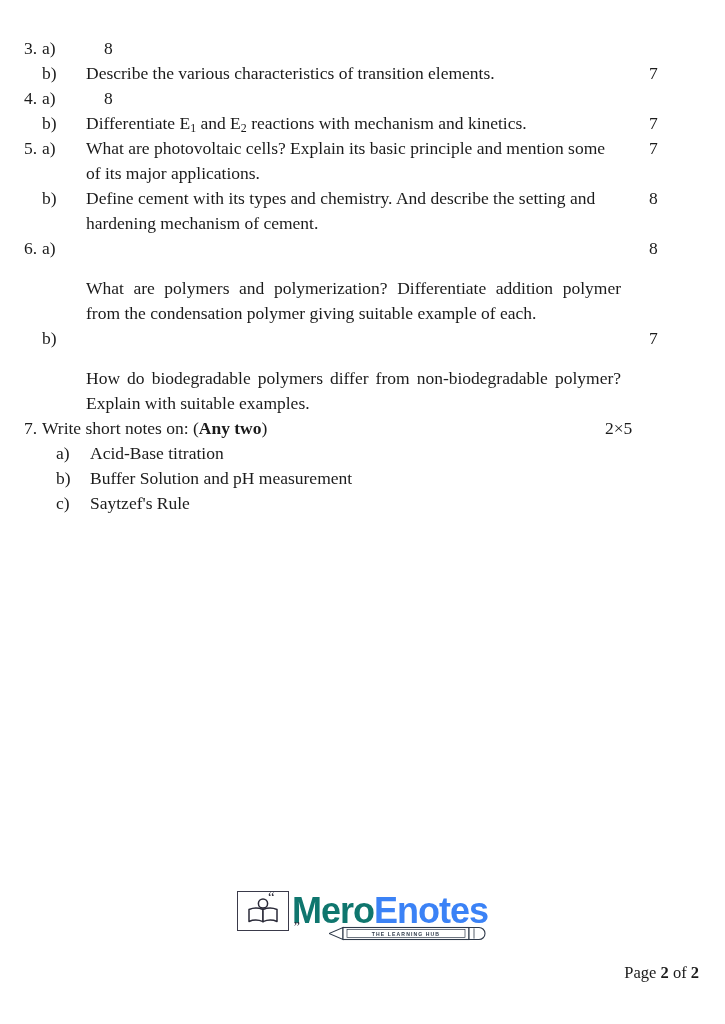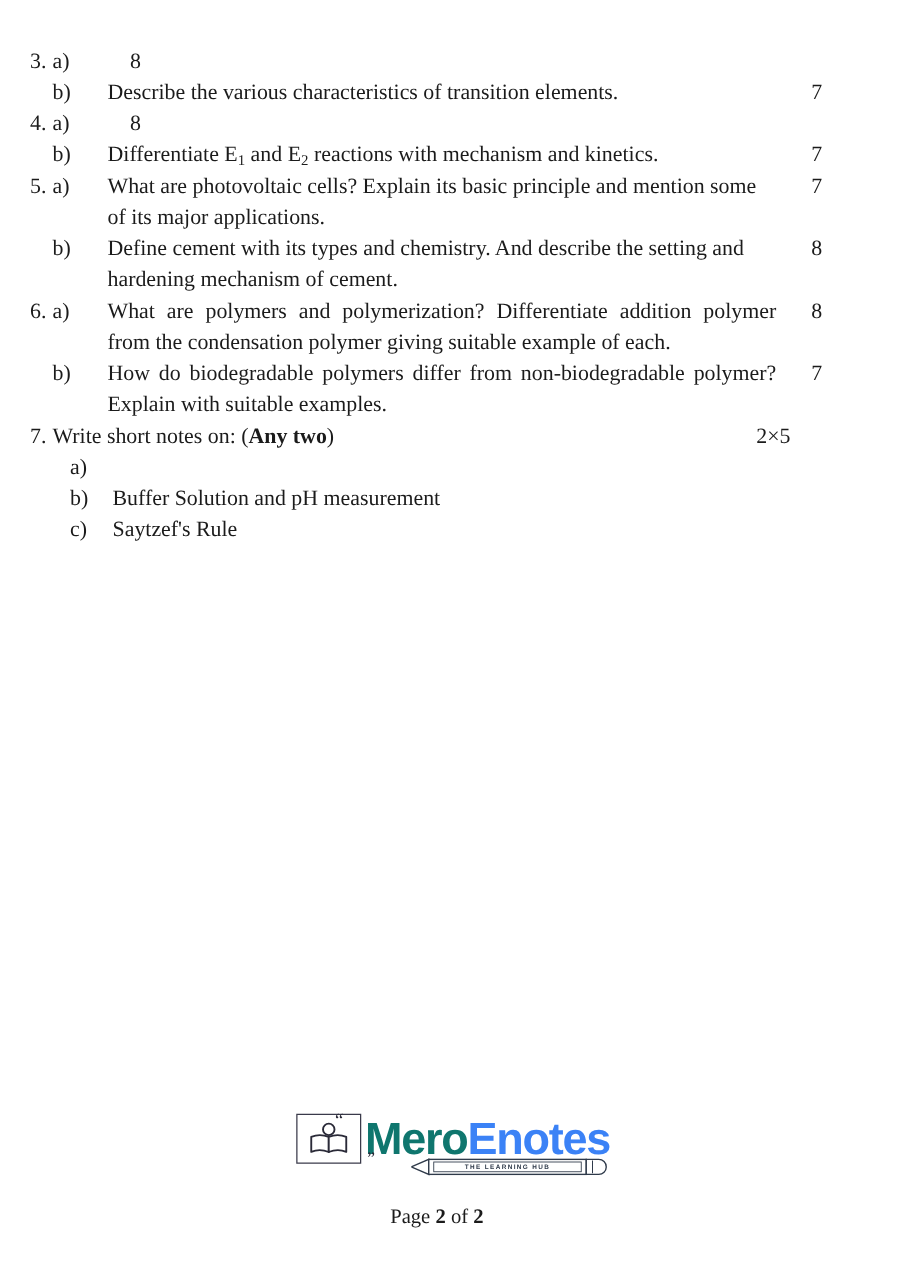--- a/index.html
+++ b/index.html
@@ -74,20 +74,21 @@
     line-height: 25px;
     text-align: left;
     padding-left: 18px;
     box-sizing: border-box;
   }
 
   
   .just {
     text-align: justify;
     text-align-last: left;
+    margin-top: 40px;
   }
 
   sub {
     font-size: 0.68em;
     line-height: 0;
     vertical-align: -0.28em;
   }
 
   .mathit {
     font-family: "Liberation Serif", "DejaVu Serif", serif;
@@ -176,21 +177,21 @@
     left: 92px;
     bottom: -3px;
     width: 158px;
     height: 15px;
   }
   .footer {
     position: absolute;
     left: 0;
     top: 963px;
     width: 699px;
-    text-align: center;
+    text-align: right;
     font-size: 16.5px;
   }
 </style>
 </head>
 <body>
 
 <div class="page">
 
   <div class="qlist">
       <div class="qrow">
@@ -240,20 +241,21 @@
         <div class="col-marks">7</div>
       </div>
       <div class="notes-head">
         <div class="col-num">7.</div>
         <div class="col-body nojustify">Write short notes on: (<span class="bold">Any two</span>)</div>
         <div class="col-marks">2×5</div>
       </div>
       <div class="notes-sub">
         <div class="col-num"></div>
         <div class="col-let">a)</div>
+        <div class="col-body">Acid-Base titration</div>
       </div>
       <div class="notes-sub">
         <div class="col-num"></div>
         <div class="col-let">b)</div>
         <div class="col-body">Buffer Solution and pH measurement</div>
       </div>
       <div class="notes-sub">
         <div class="col-num"></div>
         <div class="col-let">c)</div>
         <div class="col-body">Saytzef's Rule</div>

